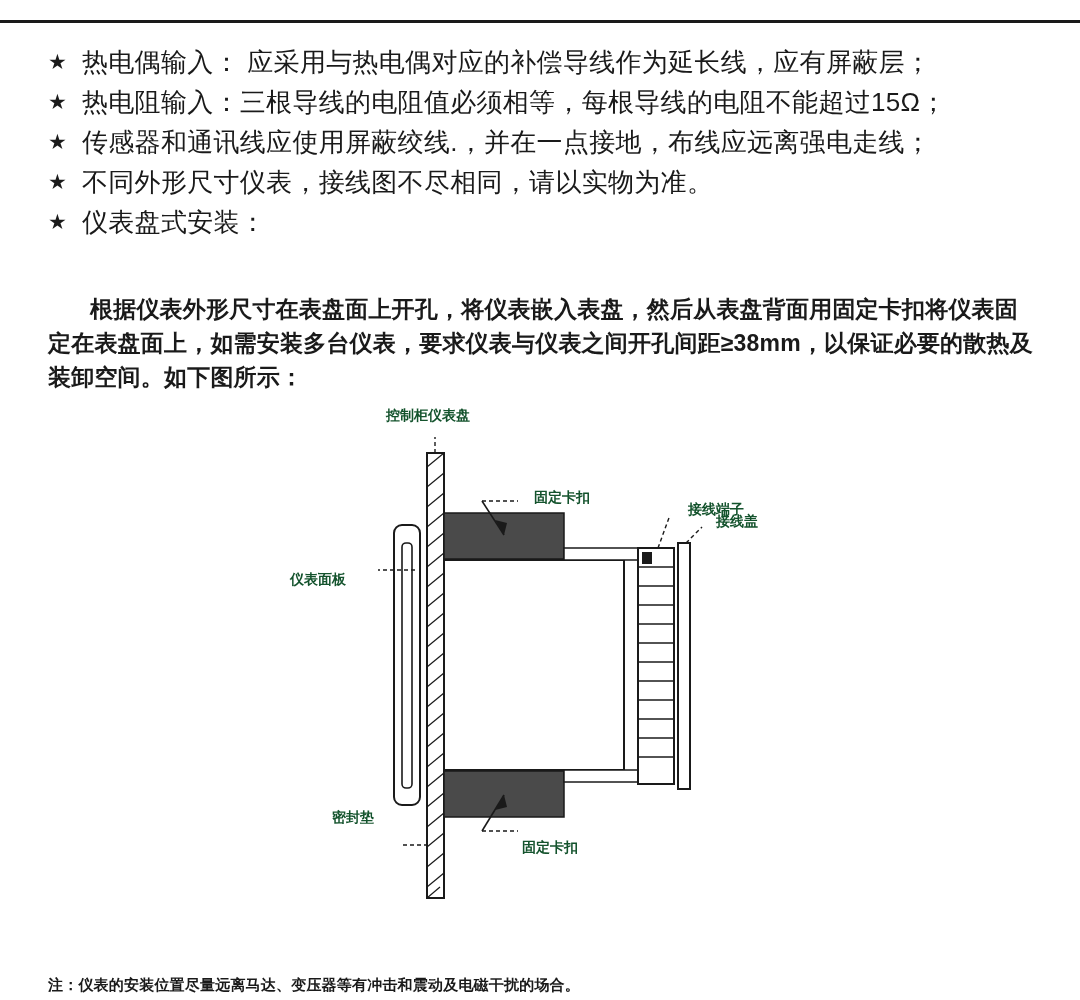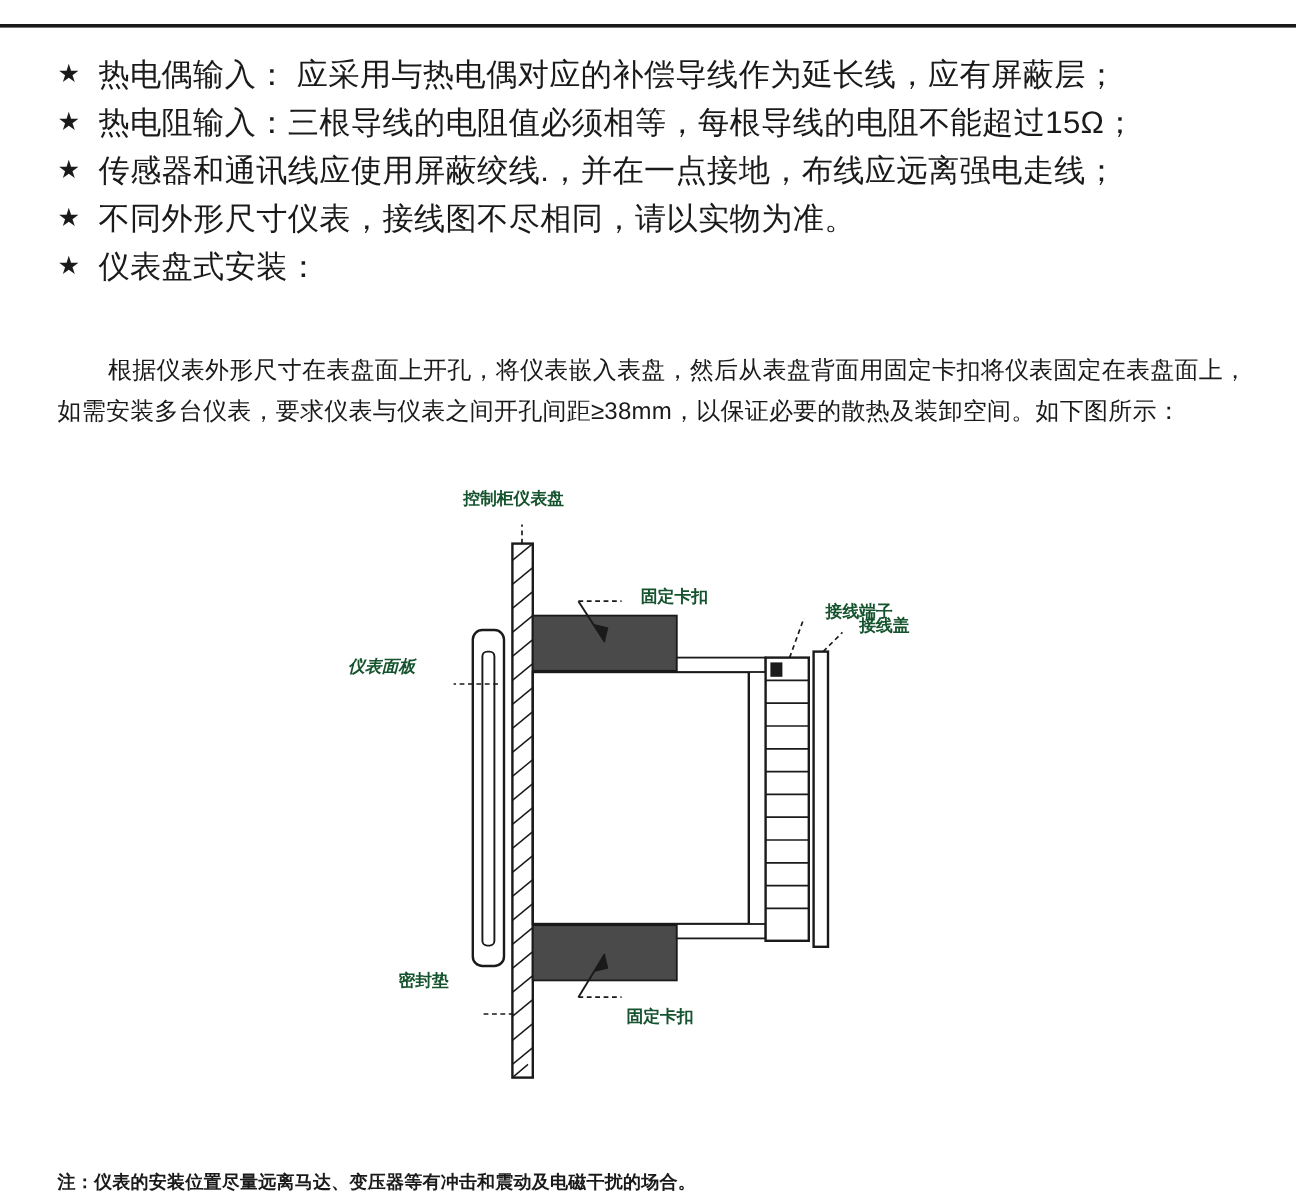--- a/index.html
+++ b/index.html
@@ -51,22 +51,22 @@
     line-height: 28px;
     font-weight: normal;
     letter-spacing: 0.3px;
     white-space: nowrap;
   }
   .para {
     position: absolute;
     left: 48px;
     top: 292px;
     width: 992px;
-    font-size: 20px;
-    font-weight: normal;
+    font-size: 23px;
+    font-weight: bold;
     line-height: 34px;
     text-indent: 42px;
     letter-spacing: 0.2px;
   }
   .figure {
     position: absolute;
     left: 250px;
     top: 415px;
     width: 600px;
     height: 500px;
@@ -207,20 +207,20 @@
         <path d="M254,380 L232,416" stroke="#1a1a1a" stroke-width="1.6" fill="none"></path>
         <polygon points="254,380 245,395 257,392" fill="#1a1a1a"></polygon>
         <path d="M232,416 L268,416" stroke="#1a1a1a" stroke-width="1.4" stroke-dasharray="4,3" fill="none"></path>
       </g>
     </svg>
 
     <div class="fig-label" style="left:178px; top:-8px; transform:translateX(-50%);">控制柜仪表盘</div>
     <div class="fig-label" style="left:284px; top:74px;">固定卡扣</div>
     <div class="fig-label" style="left:438px; top:86px;">接线端子</div>
     <div class="fig-label" style="left:466px; top:98px;">接线盖</div>
-    <div class="fig-label" style="left:40px; top:132px;font-style:italic;">仪表面板</div>
+    <div class="fig-label" style="left:40px; top:156px;">仪表面板</div>
     <div class="fig-label" style="left:82px; top:394px;">密封垫</div>
     <div class="fig-label" style="left:272px; top:424px;">固定卡扣</div>
   </div>
 
   <div class="note">注：仪表的安装位置尽量远离马达、变压器等有冲击和震动及电磁干扰的场合。</div>
 
 </div>
 
 </body></html>

